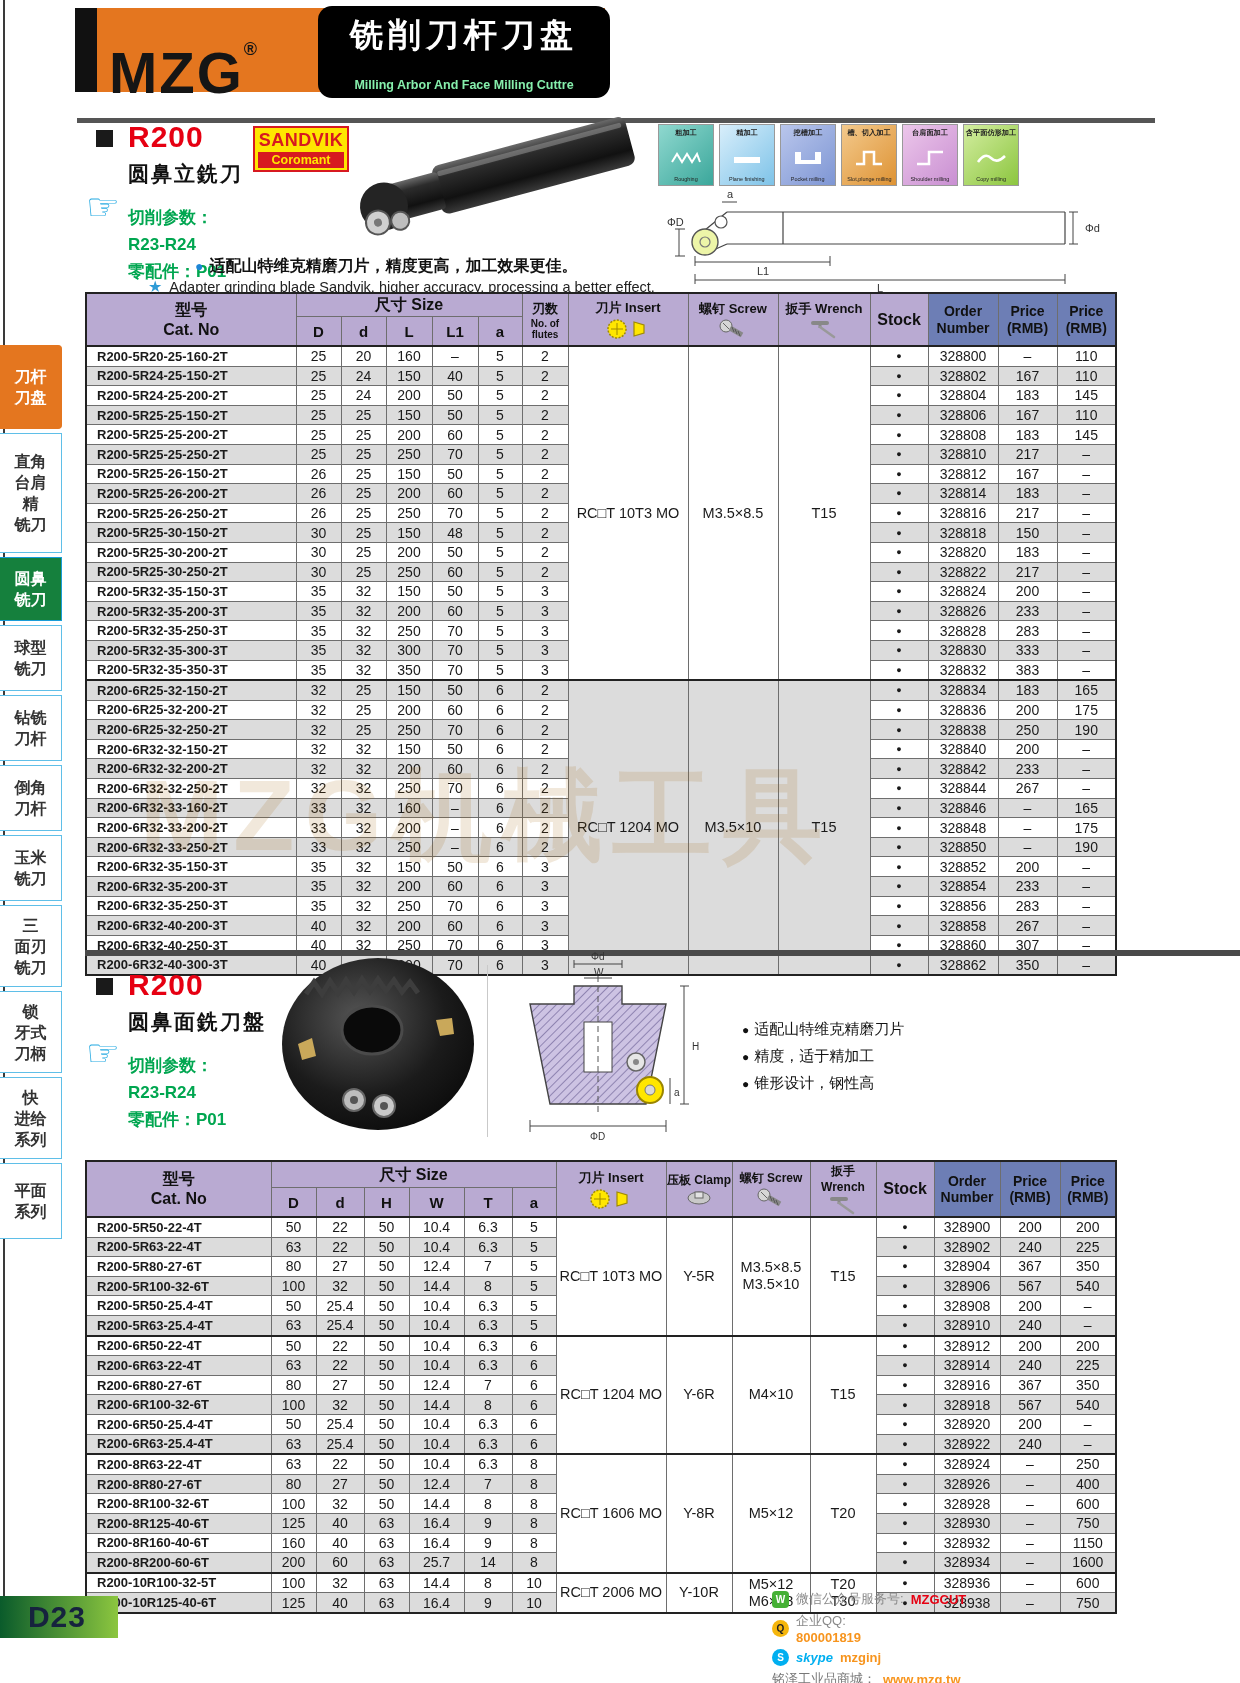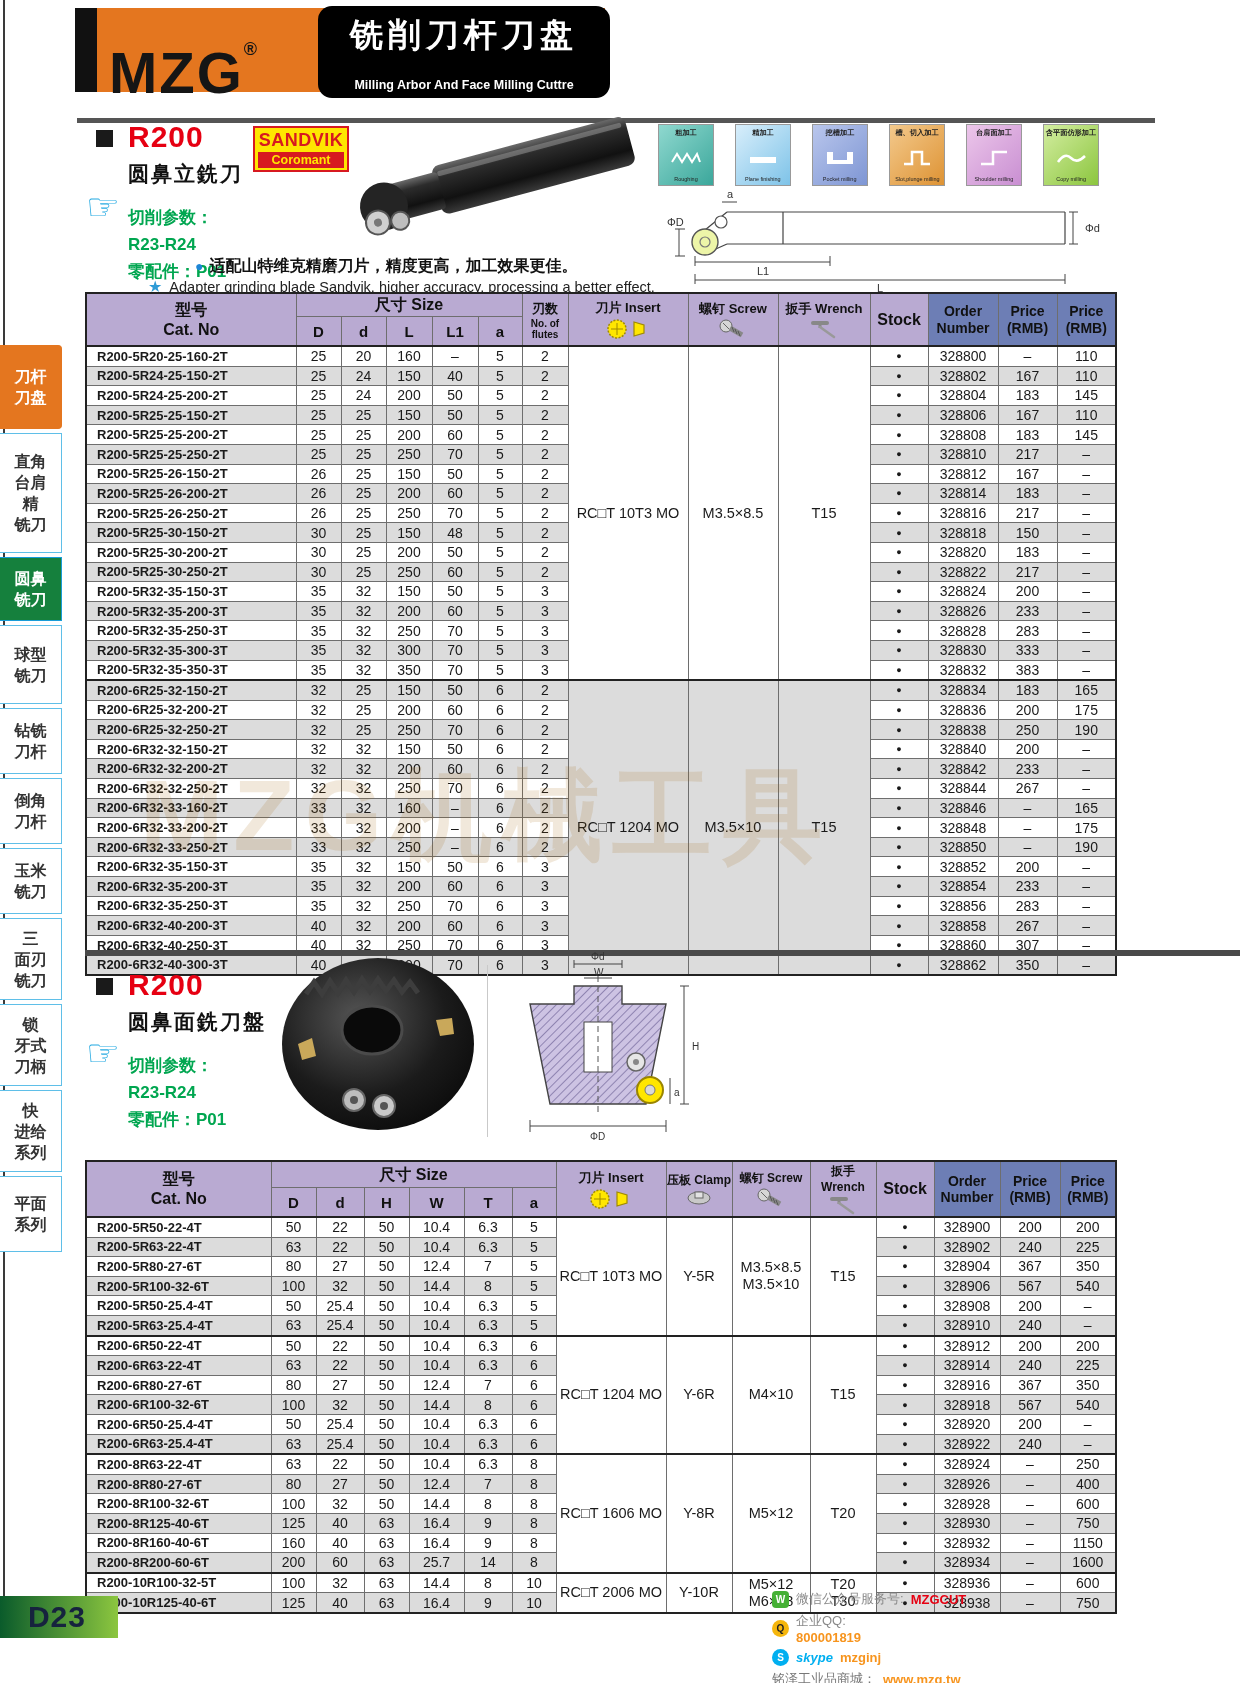--- a/index.html
+++ b/index.html
@@ -11,21 +11,21 @@
   .pageline{left:3px;top:0;width:2px;height:1596px;background:#3a3a3a;}
 
   
   .hband{left:75px;top:8px;width:530px;height:84px;background:#E4761F;}
   .hblack{left:0;top:0;width:22px;height:84px;background:#111;}
   .logo{left:34px;top:6px;font-size:58px;font-weight:bold;color:#151515;letter-spacing:2px;line-height:70px;}
   .logo sup{font-size:18px;vertical-align:38px;}
   .tbox{left:243px;top:-2px;width:292px;height:92px;background:#000;border-radius:14px;
         display:flex;flex-direction:column;align-items:center;justify-content:center;}
   .tbox .cn{color:#fff;font-size:33px;font-weight:bold;letter-spacing:5px;}
-  .tbox .en{color:#ffffff;font-size:12.5px;font-weight:bold;margin-top:20px;}
+  .tbox .en{color:#86efac;font-size:12.5px;font-weight:bold;margin-top:20px;}
   .hrule{left:77px;top:118px;width:1078px;height:5px;background:#555;}
 
   
   .sidebar{left:0;top:345px;width:62px;display:flex;flex-direction:column;gap:4px;}
   .stab{box-sizing:border-box;width:62px;border:1px solid #5FBFE8;border-left:none;background:#fff;
         display:flex;align-items:center;justify-content:center;text-align:center;
         font-size:16px;font-weight:bold;color:#333;line-height:21px;white-space:pre-line;cursor:pointer;}
   .stab.orange{background:#E4761F;border-color:#E4761F;color:#fff;border-radius:0 4px 4px 0;}
   .stab.blue{background:#15803d;border-color:#189CD8;color:#fff;}
 
@@ -41,21 +41,21 @@
   .enstar .star{color:#2E9BD6;font-size:16px;margin-right:7px;}
 
   
   .sandvik{left:253px;top:126px;width:96px;height:46px;border:2px solid #D71920;background:#FFE600;
            display:flex;flex-direction:column;align-items:center;box-sizing:border-box;}
   .sandvik .s1{color:#D71920;font-weight:bold;font-size:18px;letter-spacing:.5px;line-height:24px;text-align:center;}
   .sandvik .s2{background:#D71920;color:#FFE600;font-size:12.5px;font-weight:bold;width:86px;text-align:center;
                line-height:16px;margin-bottom:2px;}
 
   
-  .procrow{left:658px;top:124px;display:flex;gap:21px;}
+  .procrow{left:658px;top:124px;display:flex;gap:5px;}
   .picon{width:56px;height:62px;border:1px solid #999;box-sizing:border-box;display:flex;flex-direction:column;
          align-items:center;justify-content:space-between;padding:2px 1px;}
   .p1{background:linear-gradient(135deg,#8fd8cf,#3ba79b);}
   .p2{background:linear-gradient(135deg,#d8eefb,#7ec3e8);}
   .p3{background:linear-gradient(135deg,#b9c6ec,#7e96d4);}
   .p4{background:linear-gradient(135deg,#f3c98c,#de9334);}
   .p5{background:linear-gradient(135deg,#ecc6ea,#c98fd2);}
   .p6{background:linear-gradient(135deg,#d3eda0,#8cc63f);}
   .pcn{font-size:8px;font-weight:bold;color:#222;white-space:nowrap;transform:scale(.9);}
   .pen{font-size:7px;color:#222;white-space:nowrap;transform:scale(.78);}
@@ -120,21 +120,21 @@
 
   <div class="abs sidebar">
     <div class="stab orange" style="height:84px">刀杆
 刀盘</div>
     <div class="stab" style="height:120px">直角
 台肩
 精
 铣刀</div>
     <div class="stab blue" style="height:64px">圆鼻
 铣刀</div>
-    <div class="stab" style="height:79px">球型
+    <div class="stab" style="height:66px">球型
 铣刀</div>
     <div class="stab" style="height:66px">钻铣
 刀杆</div>
     <div class="stab" style="height:66px">倒角
 刀杆</div>
     <div class="stab" style="height:66px">玉米
 铣刀</div>
     <div class="stab" style="height:82px">三
 面刃
 铣刀</div>
@@ -829,20 +829,25 @@
           <line x1="168" y1="168" x2="168" y2="180"></line>
       </g>
       <text x="93" y="8" font-size="10" fill="#333">Φd</text>
       <text x="96" y="24" font-size="10" fill="#333">W</text>
       <text x="194" y="98" font-size="10" fill="#333">H</text>
       <text x="176" y="144" font-size="10" fill="#333">a</text>
       <text x="92" y="188" font-size="10" fill="#333">ΦD</text>
     </svg>
   </div>
 
+  <div class="abs" style="left:742px;top:1016px;font-size:15px;color:#111;line-height:25px">
+    <div><span class="dot" style="color:#111;font-size:12px;margin-right:5px">●</span><span>适配山特维克精磨刀片</span></div>
+    <div><span class="dot" style="color:#111;font-size:12px;margin-right:5px">●</span><span>精度，适于精加工</span></div>
+    <div><span class="dot" style="color:#111;font-size:12px;margin-right:5px">●</span><span>锥形设计，钢性高</span></div>
+  </div>
 
   <table class="t" id="t2" style="left:85px;top:1160px;width:1030px">
     <colgroup>
       <col style="width:185px">
         <col style="width:45px">
         <col style="width:48px">
         <col style="width:45px">
       <col style="width:55px">
         <col style="width:48px">
         <col style="width:44px">

